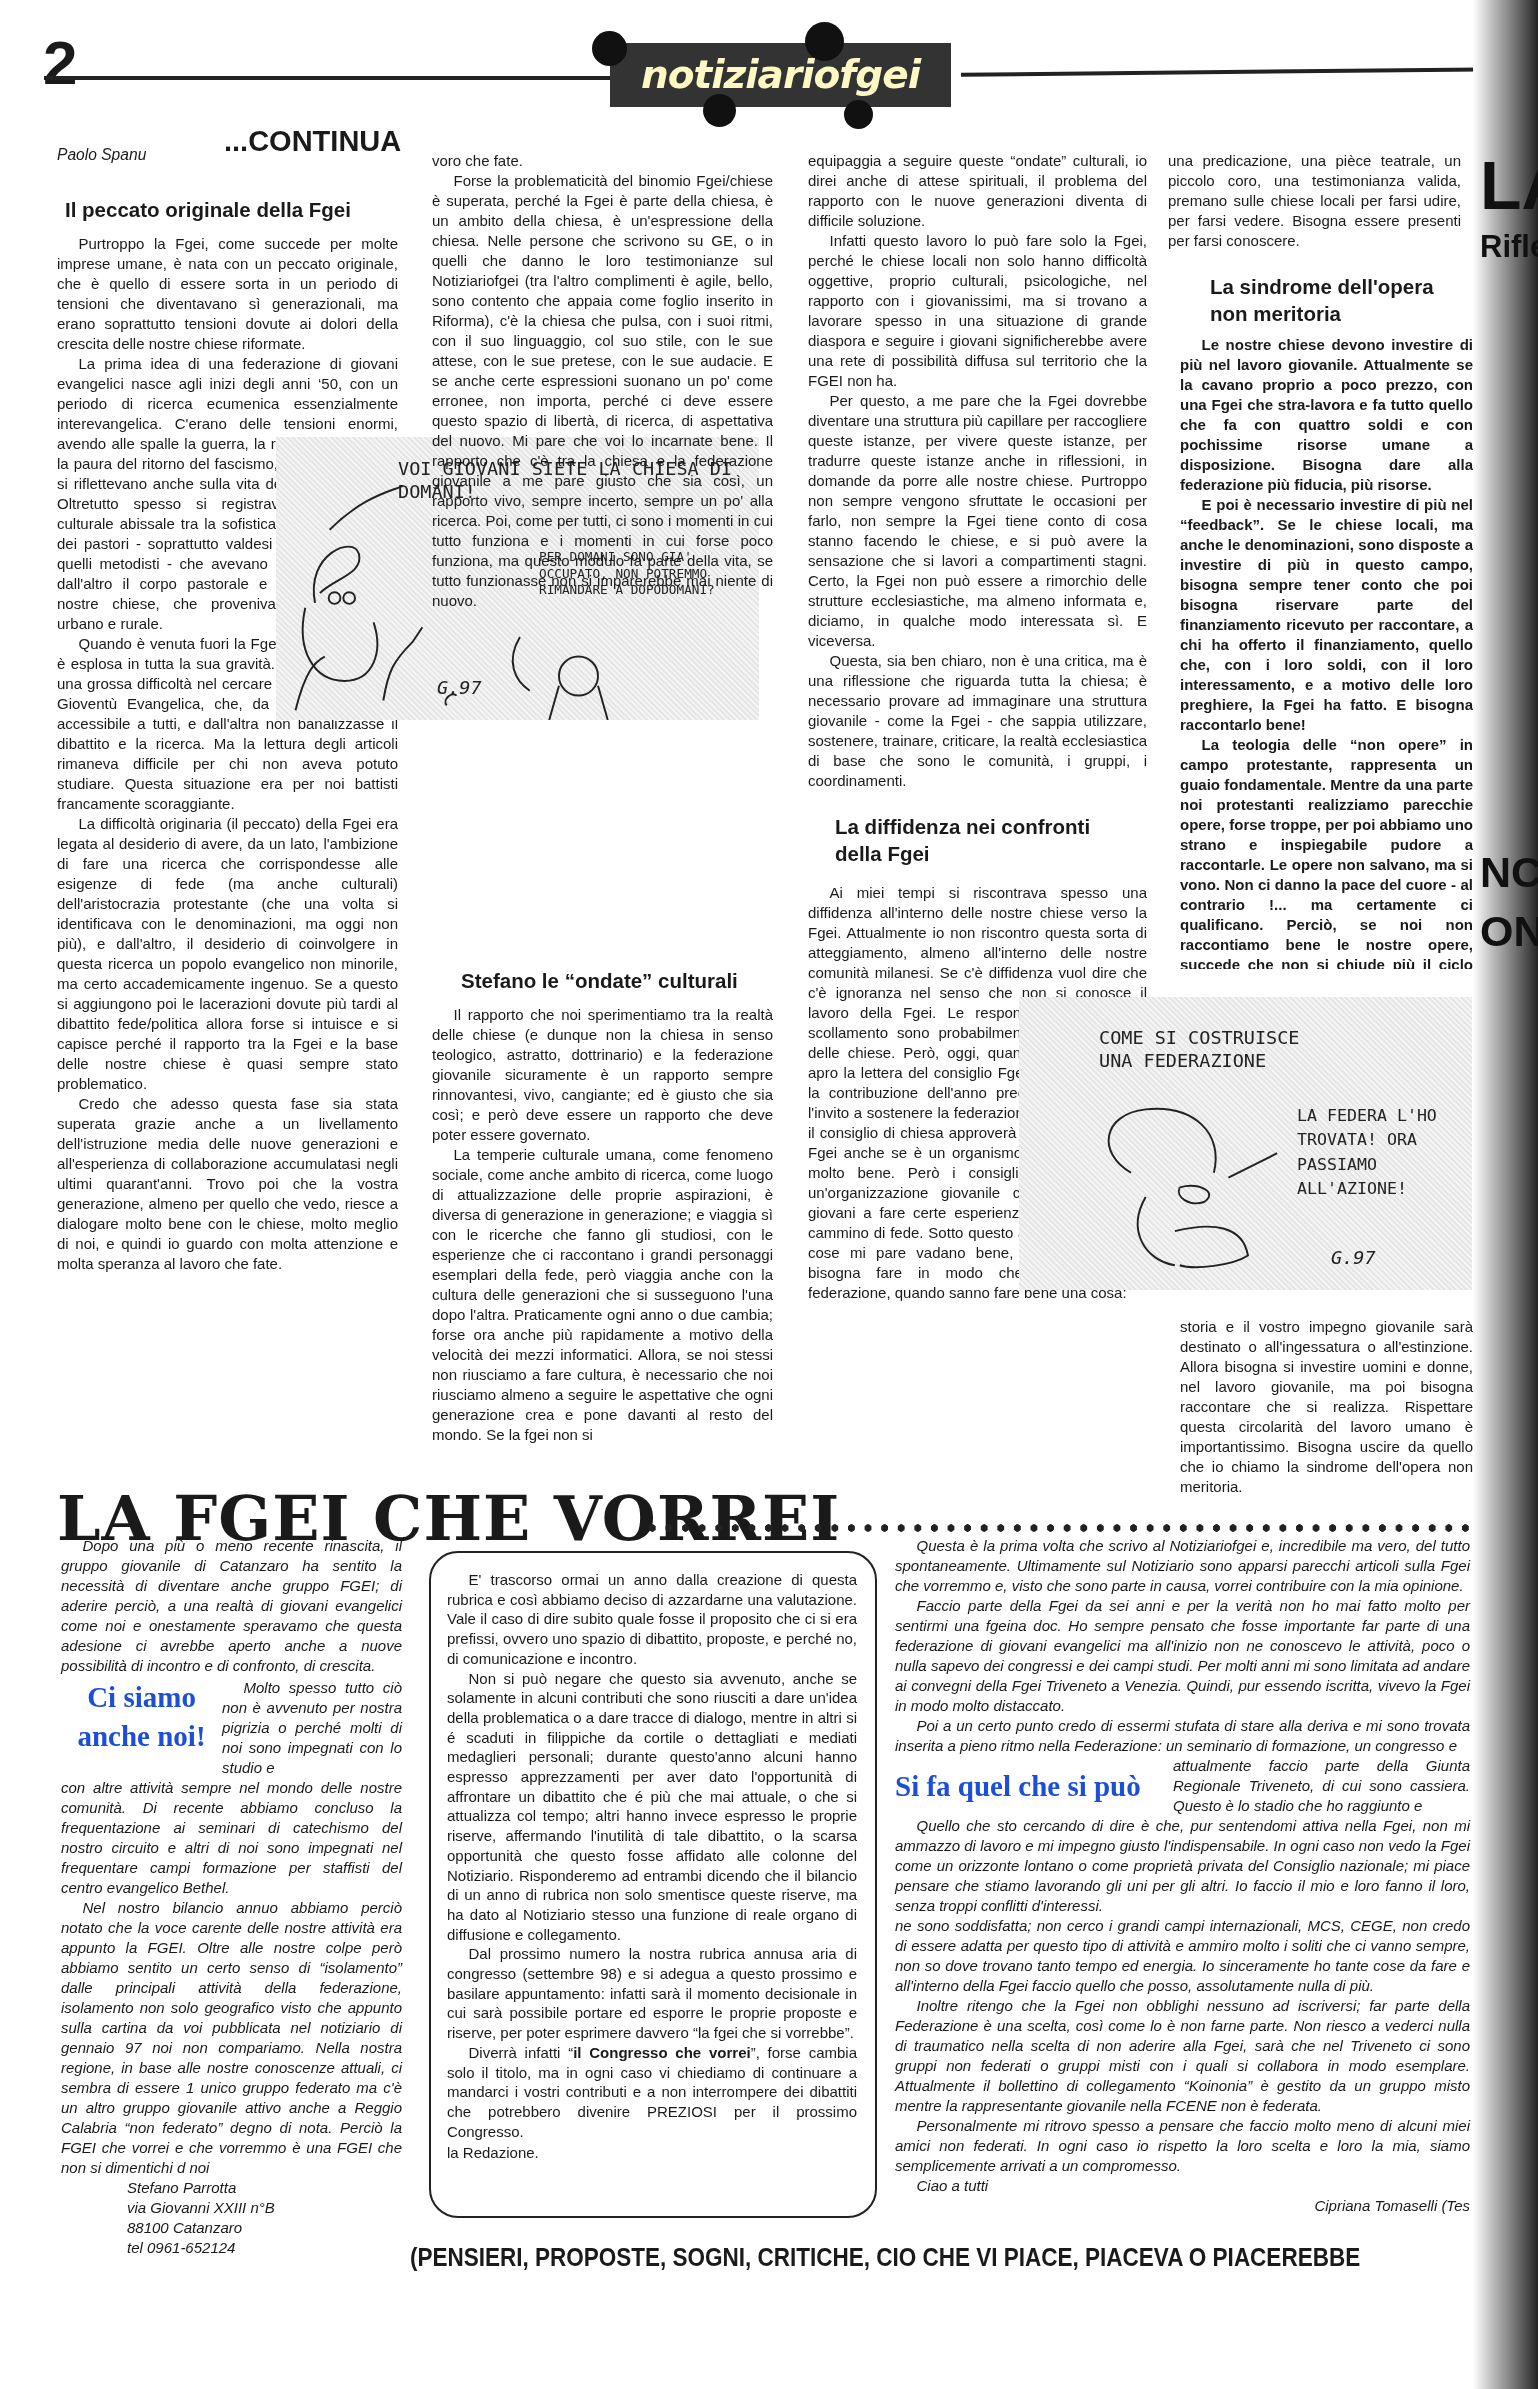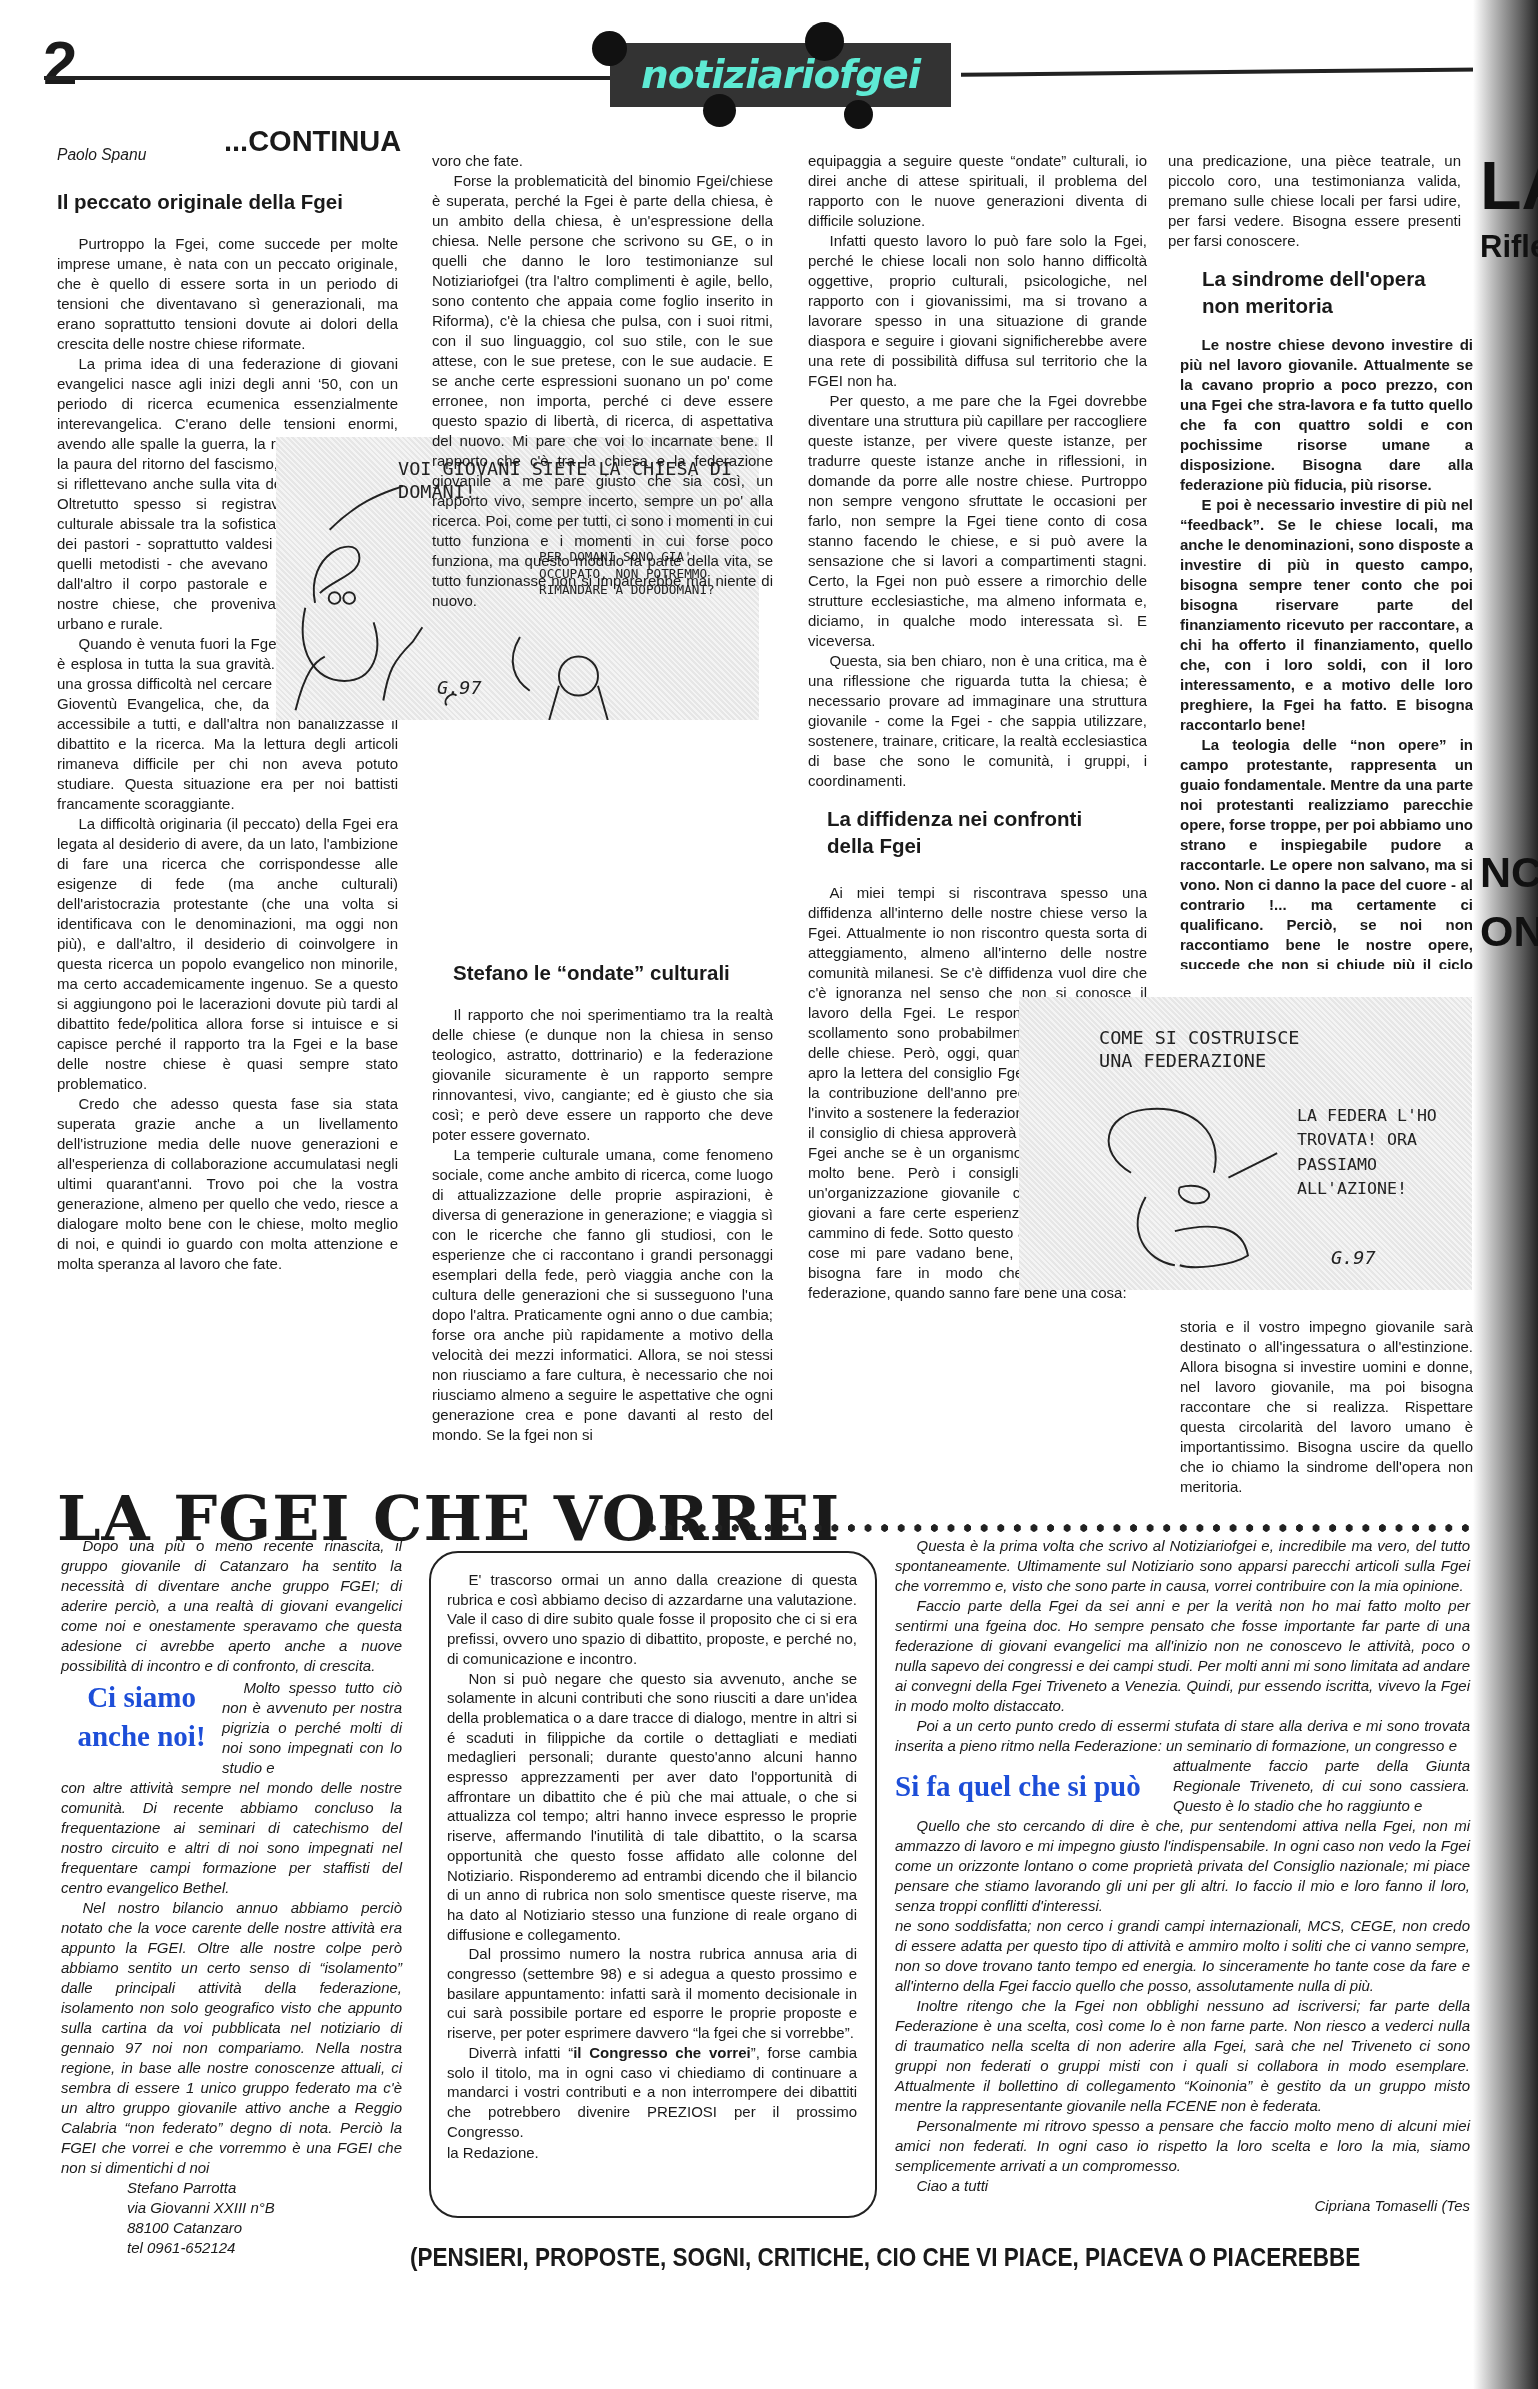--- a/index.html
+++ b/index.html
@@ -1,25 +1,25 @@
 <!DOCTYPE html>
 <html><head>
 <meta charset="utf-8">
 <style>
   html,body{margin:0;padding:0;background:#fff;}
   body{width:1539px;height:2389px;position:relative;overflow:hidden;font-family:"Liberation Sans",sans-serif;color:#1a1a1a;}
   .abs{position:absolute;}
   .pagenum{left:43px;top:27px;font-size:62px;font-weight:bold;font-family:"Liberation Sans",sans-serif;}
   .topline{left:44px;top:76px;width:566px;height:3.9px;background:#222;}
   .topline2{left:961px;top:70px;width:546px;height:3.9px;background:#222;transform:rotate(-0.6deg);}
-  .masthead{left:610px;top:43px;width:341px;height:64px;background:#333;color:#5eead4;font-style:italic;font-weight:bold;font-size:39px;text-align:center;line-height:64px;letter-spacing:-1px;font-family:"DejaVu Sans",sans-serif;}
+  .masthead{left:610px;top:43px;width:341px;height:64px;background:#333;color:#fef9c3;font-style:italic;font-weight:bold;font-size:39px;text-align:center;line-height:64px;letter-spacing:-1px;font-family:"DejaVu Sans",sans-serif;}
   .splat{position:absolute;width:29px;height:29px;border-radius:50%;background:#111;}
   .continua{left:224px;top:125px;font-size:29px;font-weight:bold;}
   .byline{left:57px;top:146px;font-size:15.6px;font-style:italic;}
-  h2.art{margin:0;font-size:20.5px;font-weight:bold;position:absolute;}
+  h2.art{margin:8px;font-size:20.5px;font-weight:bold;position:absolute;}
   .col{position:absolute;font-size:15px;line-height:20px;text-align:justify;}
   .col p{margin:0;text-indent:21.5px;}
   .col p.noind{text-indent:0;}
   .cartoon{position:absolute;background:repeating-linear-gradient(45deg,#e6e6e6 0 2px,#f4f4f4 2px 3.9px);}
   .cartoon .cap{position:absolute;font-family:"DejaVu Sans Mono",monospace;font-size:18.5px;color:#222;line-height:23.4px;}
   .cartoon svg{position:absolute;left:0;top:0;}
   .bigtitle{left:57px;top:1482px;font-family:"DejaVu Serif",serif;font-weight:bold;font-size:62px;letter-spacing:1px;white-space:nowrap;}
   .dots{left:644px;top:1521px;width:858px;height:13.7px;background:radial-gradient(circle,#222 3.4px,transparent 3.9px) 0 0/16.6px 13.7px repeat-x;}
   .italiccol{position:absolute;font-size:15px;line-height:20px;font-style:italic;text-align:justify;}
   .italiccol p{margin:0;text-indent:21.5px;}

